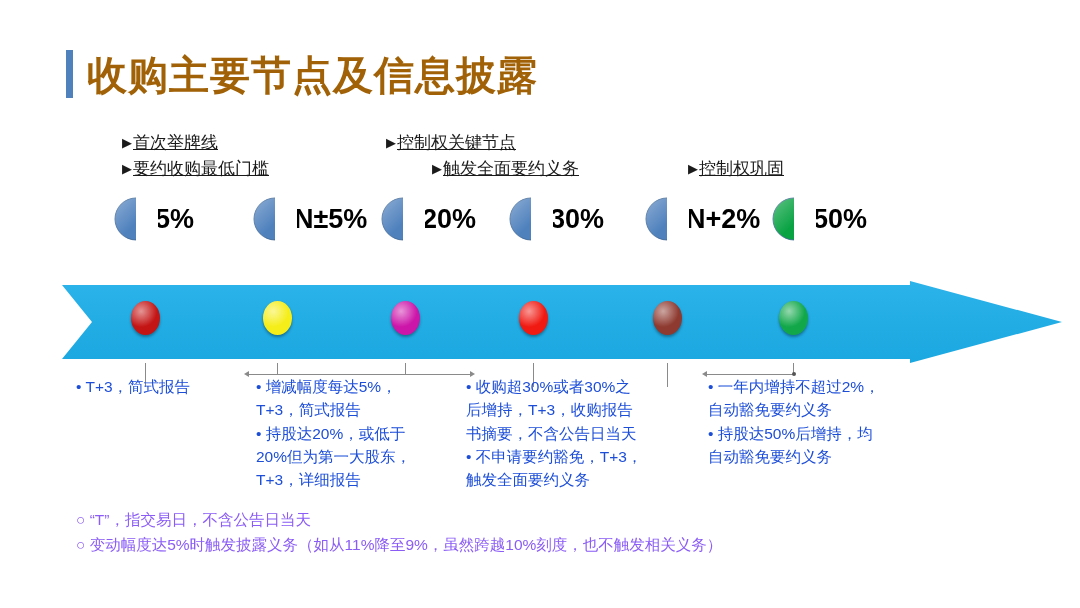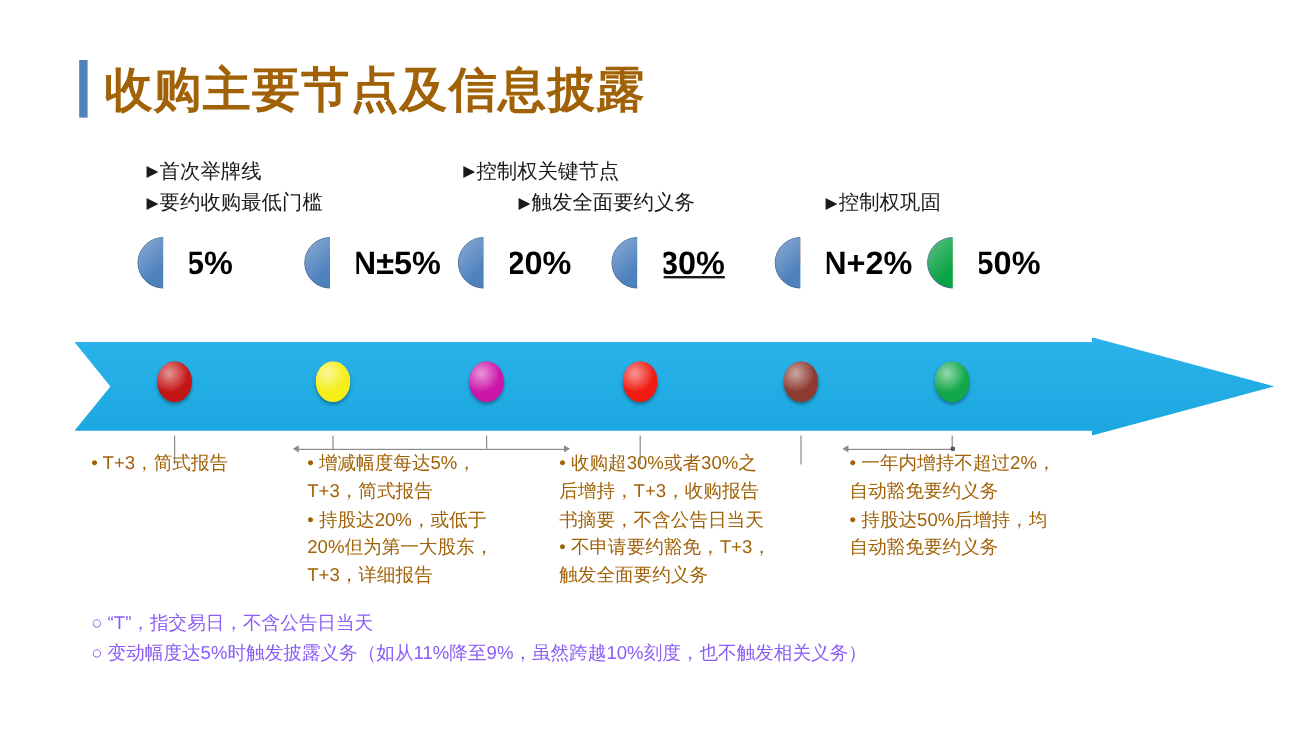--- a/index.html
+++ b/index.html
@@ -16,21 +16,21 @@
   
   .title-wrap{position:absolute;left:66px;top:50px;display:flex;align-items:stretch;}
   .title-bar{width:7px;background:#4f81bd;margin-right:14px;align-self:stretch;}
   .title-text{
     font-size:40px;font-weight:bold;letter-spacing:1px;line-height:1.15;
     color:#a16207;white-space:nowrap;padding-top:2px;
   }
 
   
   .callout{
-    position:absolute;font-size:17px;color:#1a1a1a;white-space:nowrap;line-height:1.35;
+    position:absolute;font-size:17px;color:#1a1a1a;white-space:nowrap;line-height:1.35;text-decoration:underline;
   }
   .callout .tri{font-size:13px;display:inline-block;transform:translateY(-1px);margin-right:1px;}
 
   
   .milestone{position:absolute;display:flex;align-items:center;}
   .pie{width:44px;height:44px;flex:0 0 auto;position:relative;margin-right:0px;}
   .pie svg{display:block;}
   .pct{
     font-size:27px;font-weight:600;color:#000;letter-spacing:0px;
     margin-left:-3px;white-space:nowrap;
@@ -47,21 +47,21 @@
 
   
   .vline{position:absolute;width:1px;background:#8a8a8a;}
   .hline{position:absolute;height:1px;background:#8a8a8a;}
   .cap{position:absolute;width:0;height:0;}
   .cap-l{border-top:3px solid transparent;border-bottom:3px solid transparent;border-right:5px solid #8a8a8a;}
   .cap-r{border-top:3px solid transparent;border-bottom:3px solid transparent;border-left:5px solid #8a8a8a;}
   .dot{position:absolute;width:4px;height:4px;border-radius:50%;background:#555;}
 
   
-  .block{position:absolute;font-size:15.5px;line-height:1.5;color:#a16207;}
+  .block{position:absolute;font-size:15.5px;line-height:1.5;color:#1d4ed8;}
   .block p{margin:0;text-indent:0;}
   .block p.b::before{content:"• ";}
 
   
   .foot{position:absolute;font-size:15.5px;line-height:1.6;color:#8b5cf6;}
   .foot p{margin:0;}
   .foot p::before{content:"○ ";}
 </style>
 </head>
 <body>
@@ -134,21 +134,21 @@
       </linearGradient>
     </defs>
     <circle cx="22" cy="22" r="21" fill="#4f81bd" stroke="#3b6392" stroke-width="0.8"></circle>
     <path d="M22,22 L22,1 A21,21 0 0,1 41.733545036504076,29.18242300983904 Z" fill="#cc14a8"></path>
     <circle cx="22" cy="22" r="21" fill="url(#pg2)"></circle>
     <rect x="22" y="0" width="23" height="44" fill="#ffffff"></rect>
   </svg>
       </div>
     <div class="pct">20%</div>
   </div>
-  <div class="milestone" style="left:509px;top:197px;text-decoration:underline;">
+  <div class="milestone" style="left:509px;top:197px;">
     <div class="pie">
         <svg width="44" height="44" viewBox="0 0 44 44">
     <defs>
       <linearGradient id="pg3" x1="0" y1="0" x2="1" y2="1">
         <stop offset="0" stop-color="#ffffff" stop-opacity="0.35"></stop>
         <stop offset="0.55" stop-color="#ffffff" stop-opacity="0"></stop>
       </linearGradient>
     </defs>
     <circle cx="22" cy="22" r="21" fill="#4f81bd" stroke="#3b6392" stroke-width="0.8"></circle>
     <path d="M22,22 L22,1 A21,21 0 0,1 32.5,40.18653347947321 Z" fill="#f01010"></path>

